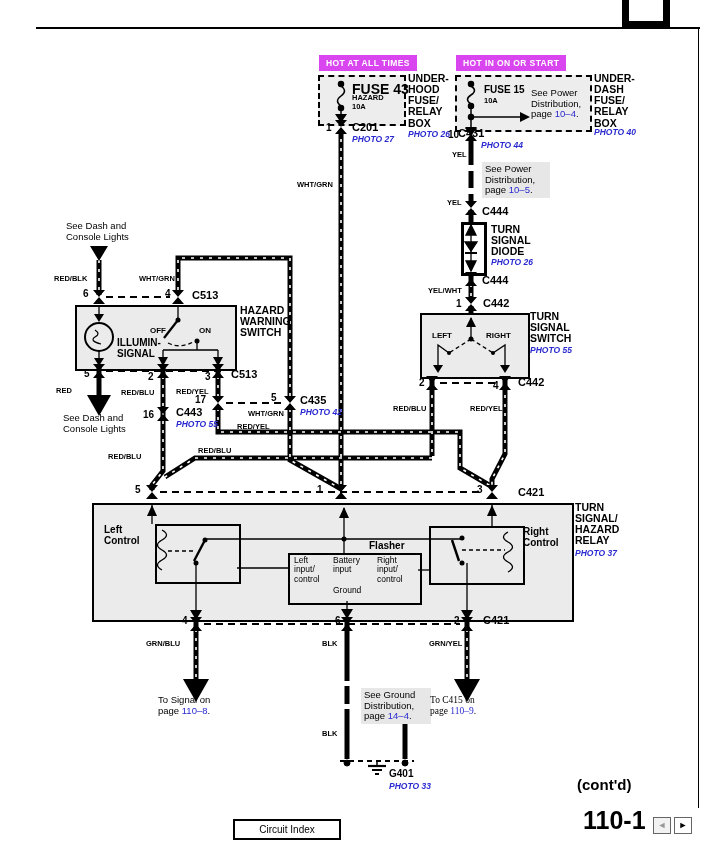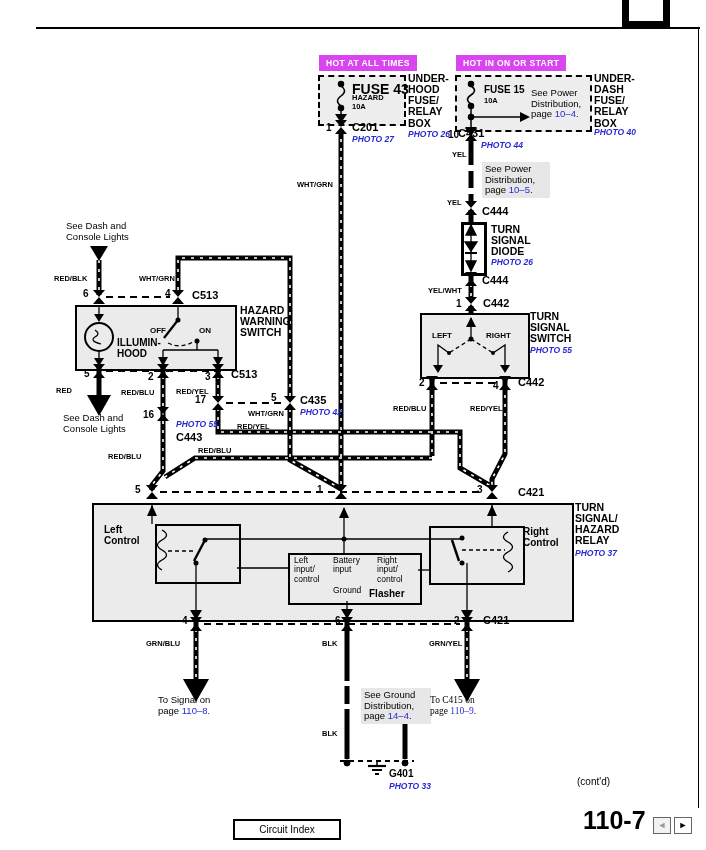--- a/index.html
+++ b/index.html
@@ -16,21 +16,21 @@
   .comp{font-size:10.5px;font-weight:bold;line-height:1.06;}
   .conn{font-size:11px;font-weight:bold;}
   .pin{font-size:10px;font-weight:bold;}
   .wl{font-size:7.5px;font-weight:bold;}
   .note{font-size:9.5px;line-height:1.12;}
   .photo{font-size:8.5px;font-weight:bold;font-style:italic;color:#2a2ad0;}
   .lnk{color:#2a2ad0;}
   .graynote{background:#e7e7e7;padding:2px 3px;}
   .inlbl{font-size:8.5px;line-height:1.1;}
   .ctl{font-size:10px;font-weight:bold;line-height:1.1;}
-  .contd{font-size:10px;font-weight:normal;}
+  .contd{font-size:15px;font-weight:bold;}
   .pagenum{font-size:25px;font-weight:bold;}
   .cibtn{border:2px solid #000;background:#fff;font-size:10px;text-align:center;line-height:17px;}
   .navbtn{width:16px;height:15px;border:1px solid #666;background:#f2f2f2;font-size:9px;
           text-align:center;line-height:15px;padding:0;}
   svg.overlay{position:absolute;left:0;top:0;pointer-events:none;}
 </style>
 </head>
 <body>
 
 <div id="page">
@@ -300,54 +300,54 @@
 Console Lights</div>
   <div class="abs wl" style="left:54px;top:274px;">RED/BLK</div>
   <div class="abs wl" style="left:139px;top:274px;">WHT/GRN</div>
   <div class="abs pin" style="left:83px;top:288px;">6</div>
   <div class="abs pin" style="left:165px;top:288px;">4</div>
   <div class="abs conn" style="left:192px;top:289px;">C513</div>
   <div class="abs comp pre" style="left:240px;top:305px;">HAZARD
 WARNING
 SWITCH</div>
   <div class="abs b pre" style="left:117px;top:337px;font-size:10px;line-height:1.1;">ILLUMIN-
-HOOD</div>
+SIGNAL</div>
   <div class="abs b" style="left:150px;top:326px;font-size:8px;">OFF</div>
   <div class="abs b" style="left:199px;top:326px;font-size:8px;">ON</div>
   <div class="abs pin" style="left:84px;top:368px;">5</div>
   <div class="abs pin" style="left:148px;top:371px;">2</div>
   <div class="abs pin" style="left:205px;top:371px;">3</div>
   <div class="abs conn" style="left:231px;top:368px;">C513</div>
   <div class="abs wl" style="left:56px;top:386px;">RED</div>
   <div class="abs wl" style="left:121px;top:388px;">RED/BLU</div>
   <div class="abs wl" style="left:176px;top:387px;">RED/YEL</div>
   <div class="abs note pre" style="left:63px;top:413px;">See Dash and
 Console Lights</div>
 
   <div class="abs pin" style="left:143px;top:409px;">16</div>
-  <div class="abs conn" style="left:176px;top:406px;margin-top:25px;">C443</div>
+  <div class="abs conn" style="left:176px;top:406px;">C443</div>
   <div class="abs photo" style="left:176px;top:419px;">PHOTO 55</div>
   <div class="abs wl" style="left:108px;top:452px;">RED/BLU</div>
   <div class="abs pin" style="left:195px;top:394px;">17</div>
   <div class="abs pin" style="left:271px;top:392px;">5</div>
   <div class="abs conn" style="left:300px;top:394px;">C435</div>
   <div class="abs photo" style="left:300px;top:407px;">PHOTO 42</div>
   <div class="abs wl" style="left:248px;top:409px;">WHT/GRN</div>
   <div class="abs wl" style="left:237px;top:422px;">RED/YEL</div>
   <div class="abs wl" style="left:198px;top:446px;">RED/BLU</div>
 
   <div class="abs pin" style="left:135px;top:484px;">5</div>
   <div class="abs pin" style="left:317px;top:484px;">1</div>
   <div class="abs pin" style="left:477px;top:484px;">3</div>
   <div class="abs conn" style="left:518px;top:486px;">C421</div>
   <div class="abs ctl pre" style="left:104px;top:524px;">Left
 Control</div>
   <div class="abs ctl pre" style="left:523px;top:526px;">Right
 Control</div>
-  <div class="abs ctl" style="left:369px;top:540px;margin-top:48px;">Flasher</div>
+  <div class="abs ctl" style="left:369px;top:540px;">Flasher</div>
   <div class="abs inlbl pre" style="left:294px;top:556px;">Left
 input/
 control</div>
   <div class="abs inlbl pre" style="left:333px;top:556px;">Battery
 input</div>
   <div class="abs inlbl" style="left:333px;top:586px;">Ground</div>
   <div class="abs inlbl pre" style="left:377px;top:556px;">Right
 input/
 control</div>
   <div class="abs comp pre" style="left:575px;top:502px;">TURN
@@ -375,17 +375,17 @@
   <div class="abs note" style="left:430px;top:695px;font-family:Liberation Serif, serif;">
     <span>To C415 on</span><br>
     <span>page </span><span class="lnk">110–9</span><span>.</span>
   </div>
   <div class="abs wl" style="left:322px;top:729px;">BLK</div>
   <div class="abs conn" style="left:389px;top:768px;font-size:10px;">G401</div>
   <div class="abs photo" style="left:389px;top:781px;">PHOTO 33</div>
 
   <div class="abs contd" style="left:577px;top:776px;">(cont'd)</div>
   <div class="abs cibtn" style="left:233px;top:819px;width:104px;height:17px;">Circuit Index</div>
-  <div class="abs pagenum" style="left:583px;top:806px;">110-7</div>
+  <div class="abs pagenum" style="left:583px;top:806px;">110-1</div>
   <div class="abs navbtn" style="left:653px;top:817px;color:#999;">◄</div>
   <div class="abs navbtn" style="left:674px;top:817px;color:#000;background:#fff;">►</div>
 
 </div>
 
 </body></html>

